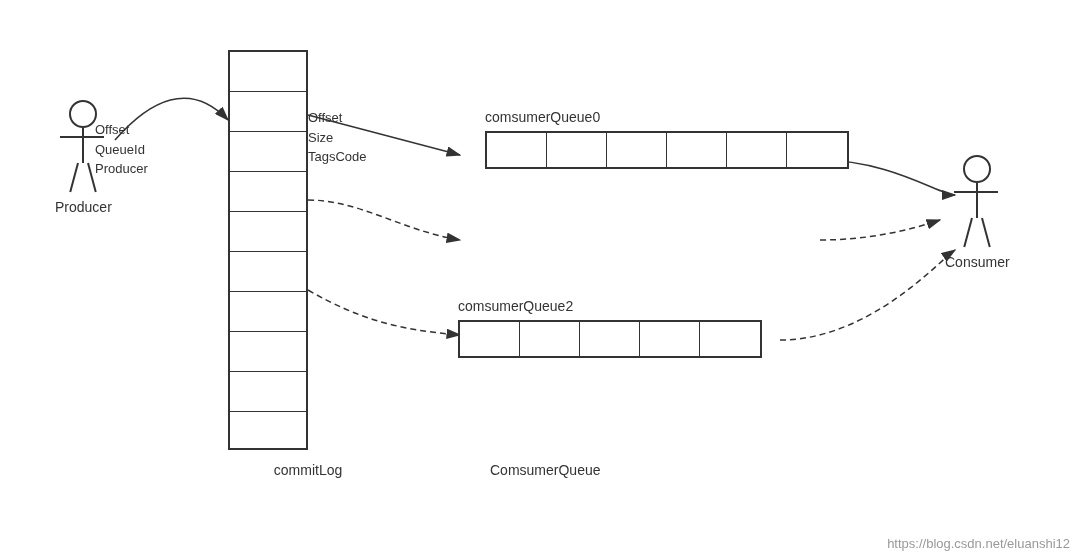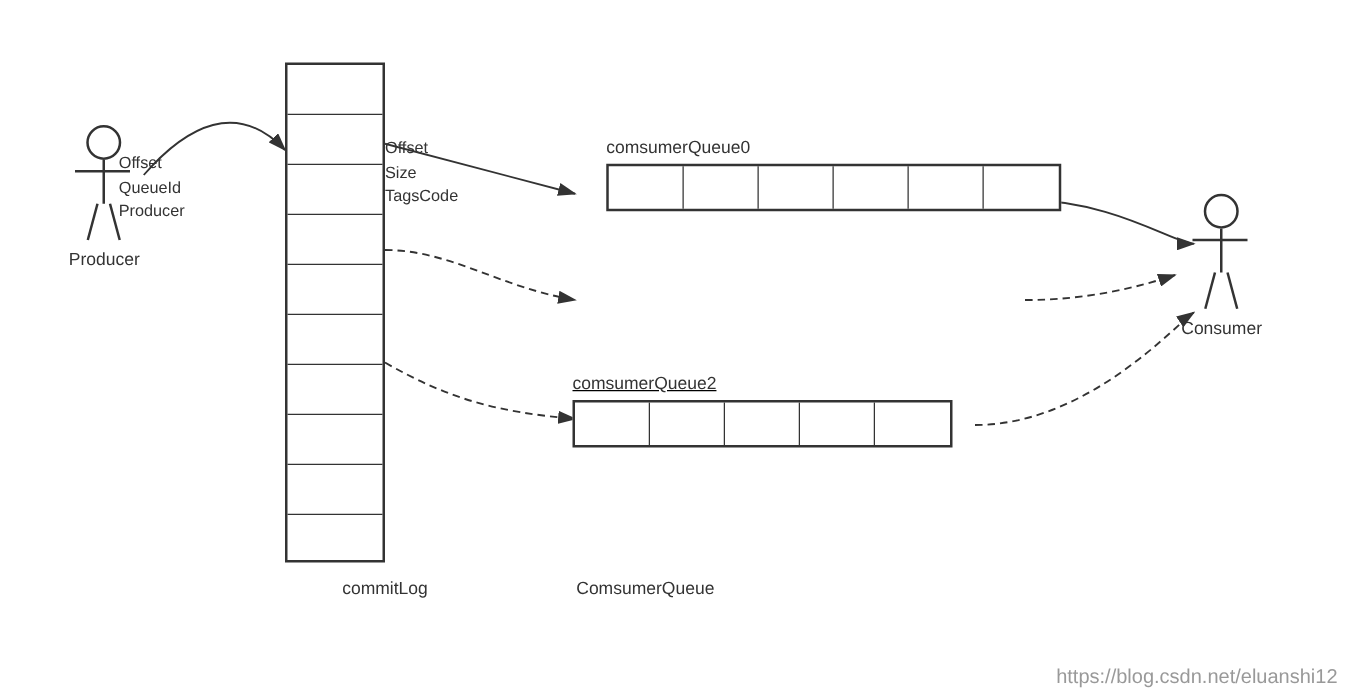--- a/index.html
+++ b/index.html
@@ -127,21 +127,21 @@
       color: #333;
       line-height: 1.5;
     }
     .section-label {
       position: absolute;
       font-size: 14px;
       color: #333;
     }
     .watermark {
       position: absolute;
-      font-size: 16px;
+      font-size: 13px;
       color: #999;
       right: 10px;
       bottom: 8px;
     }
     
     .svg-overlay {
       position: absolute;
       top: 0;
       left: 0;
       width: 1080px;
@@ -225,32 +225,32 @@
       <div class="queue-cell"></div>
       <div class="queue-cell"></div>
       <div class="queue-cell"></div>
       <div class="queue-cell"></div>
       <div class="queue-cell"></div>
       <div style="width:60px;height:100%;"></div>
     </div>
   </div>
 
 
-  <div class="queue-container" style="left: 458px; top: 298px; text-decoration: underline;">
+  <div class="queue-container" style="left: 458px; top: 298px;">
     <div class="queue-label">comsumerQueue2</div>
     <div class="queue-row">
       <div class="queue-cell"></div>
       <div class="queue-cell"></div>
       <div class="queue-cell"></div>
       <div class="queue-cell"></div>
       <div style="width:60px;height:100%;"></div>
     </div>
   </div>
 
-  <div class="section-label" style="left: 461px; top: 462px;">ComsumerQueue</div>
+  <div class="section-label" style="left: 490px; top: 462px;">ComsumerQueue</div>
 
   <div class="stick-figure" style="left: 945px; top: 155px;">
     <div class="head"></div>
     <div class="body">
       <div class="arms"></div>
     </div>
     <div class="legs-container">
       <div class="leg-left"></div>
       <div style="width:8px"></div>
       <div class="leg-right"></div>

